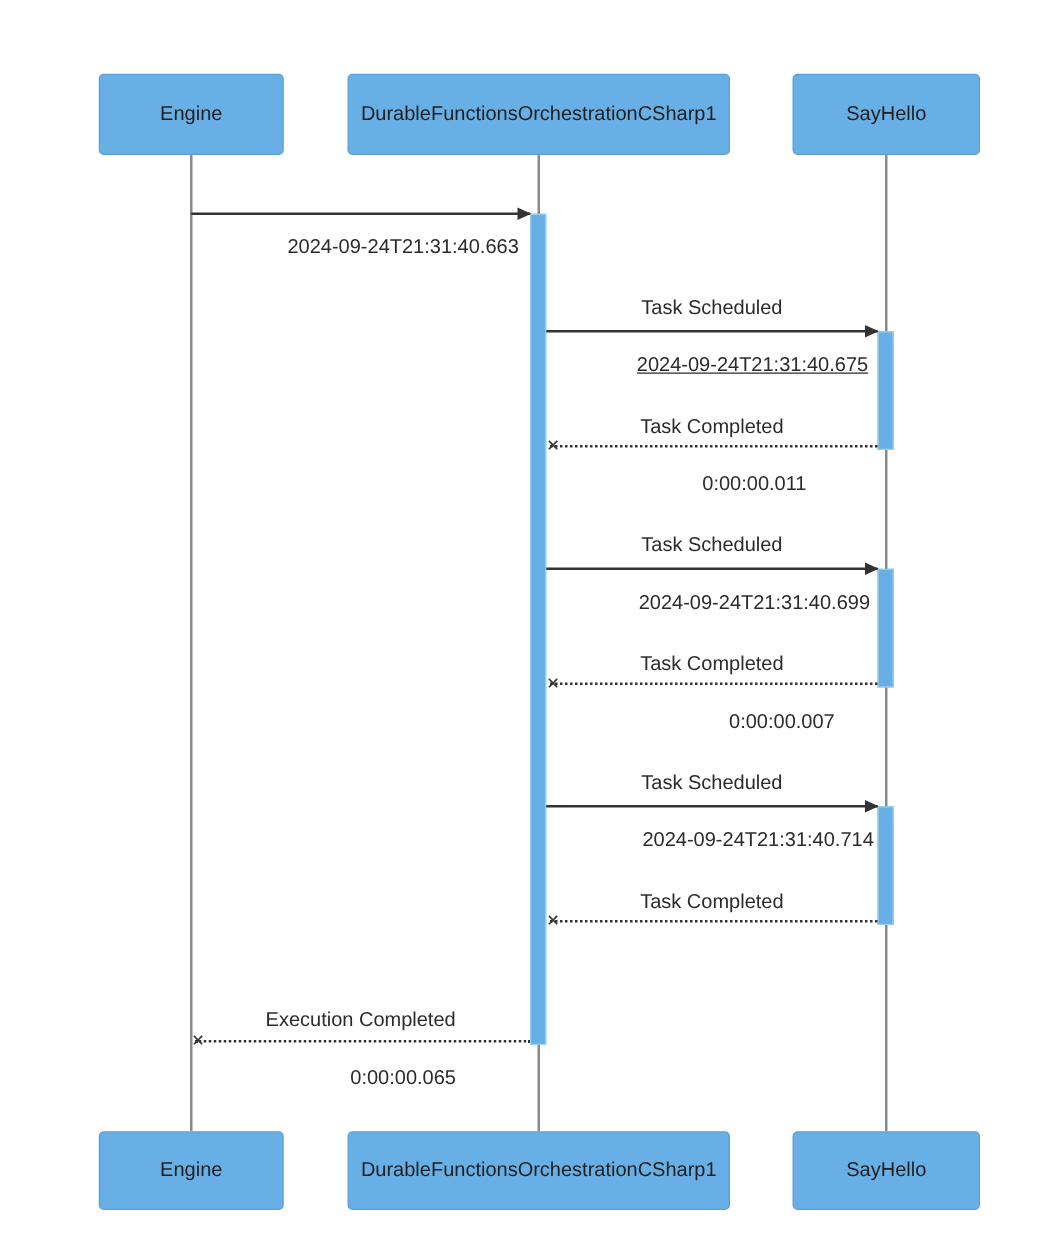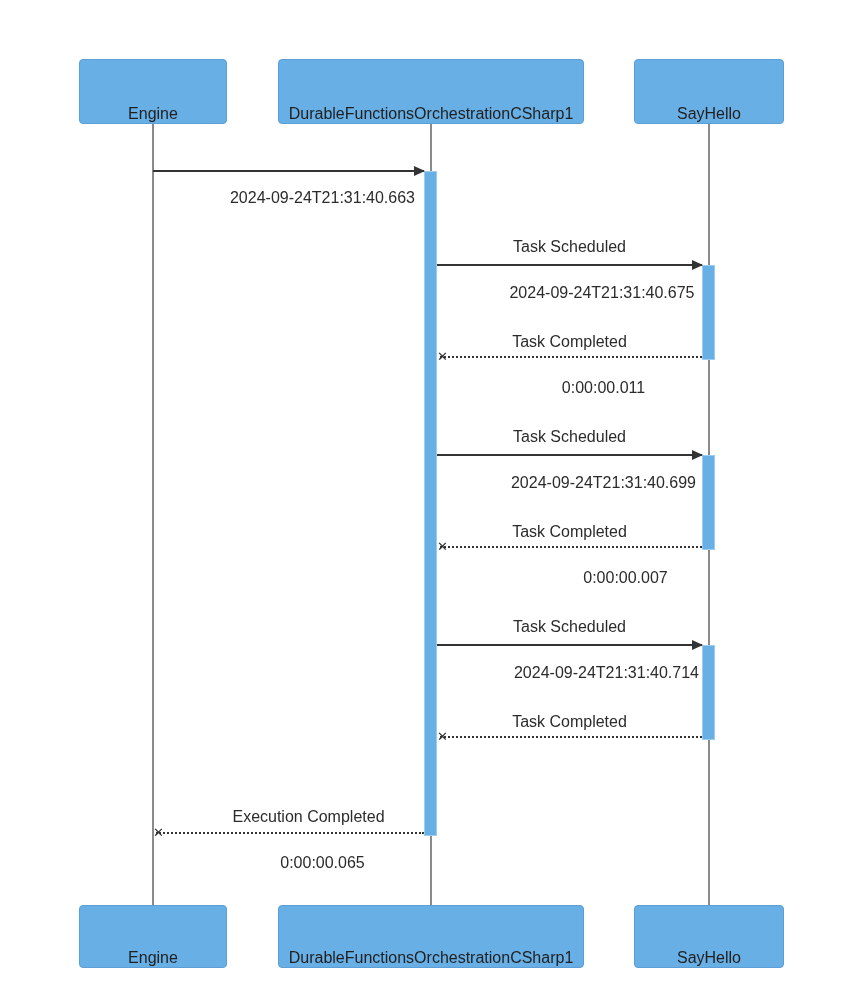--- a/index.html
+++ b/index.html
@@ -15,21 +15,21 @@
   body{font-family:"Liberation Sans","DejaVu Sans",sans-serif;color:var(--text);}
   .stage{position:relative;width:847px;height:1006px;background:#ffffff;overflow:hidden;}
 
   
   .tabs{position:absolute;left:28px;top:12px;display:flex;align-items:center;gap:12px;}
   .tab{font-size:13.5px;color:#1c1c1c;padding:10px 2px;cursor:pointer;white-space:nowrap;}
   .tab-active{position:relative;border:2px solid #000000;border-radius:6px;padding:8px 13px 12px 13px;font-weight:bold;}
   .tab-underline{position:absolute;left:50%;transform:translateX(-50%);bottom:4px;width:30px;height:4px;border-radius:2px;background:var(--accent);}
 
   
-  .actor{position:absolute;background:var(--actor-fill);border:1px solid var(--actor-border);border-radius:4px;display:flex;align-items:flex-end;justify-content:center;font-size:16px;color:#1f1f1f;box-sizing:border-box;}
+  .actor{position:absolute;background:var(--actor-fill);border:1px solid var(--actor-border);border-radius:4px;display:flex;align-items:center;justify-content:center;font-size:16px;color:#1f1f1f;box-sizing:border-box;}
   .lifeline{position:absolute;width:2px;background:var(--lifeline);}
 
   
   .bar{position:absolute;width:13px;background:var(--actor-fill);border:1px solid var(--bar-border);box-sizing:border-box;z-index:2;}
 
   
   .mlabel{position:absolute;text-align:center;font-size:16px;color:var(--text);z-index:4;white-space:nowrap;}
   .mnote{position:absolute;text-align:center;font-size:16px;color:var(--text);z-index:4;white-space:nowrap;padding-left:34px;}
   .arrow{position:absolute;height:0;z-index:3;}
   .arrow.solid{border-top:2px solid var(--line);}
@@ -74,21 +74,21 @@
 
   <div class="arrow solid" style="left:153px;top:170px;width:271px;">
       <span class="head"></span>
     </div>
   <div class="mnote" style="left:153px;top:189px;width:271px;">2024-09-24T21:31:40.663</div>
 
   <div class="mlabel" style="left:437px;top:238px;width:265px;">Task Scheduled</div>
   <div class="arrow solid" style="left:437px;top:264px;width:265px;">
       <span class="head"></span>
     </div>
-  <div class="mnote" style="left:437px;top:284px;width:262px;">2024-09-24T21:31:40.675</div>
+  <div class="mnote" style="left:437px;top:284px;width:262px;text-decoration:underline;">2024-09-24T21:31:40.675</div>
 
   <div class="mlabel" style="left:437px;top:333px;width:265px;">Task Completed</div>
   <div class="arrow dashed" style="left:440px;top:356px;width:262px;">
       <span class="cross">✕</span>
     </div>
   <div class="mnote" style="left:437px;top:379px;width:265px;">0:00:00.011</div>
 
   <div class="mlabel" style="left:437px;top:428px;width:265px;">Task Scheduled</div>
   <div class="arrow solid" style="left:437px;top:454px;width:265px;">
       <span class="head"></span>
@@ -105,19 +105,19 @@
   <div class="arrow solid" style="left:437px;top:644px;width:265px;">
       <span class="head"></span>
     </div>
   <div class="mnote" style="left:440px;top:664px;width:265px;">2024-09-24T21:31:40.714</div>
 
   <div class="mlabel" style="left:437px;top:713px;width:265px;">Task Completed</div>
   <div class="arrow dashed" style="left:440px;top:736px;width:262px;">
       <span class="cross">✕</span>
     </div>
 
-  <div class="mlabel" style="left:153px;top:808px;width:271px;padding-left:20px;">Execution Completed</div>
+  <div class="mlabel" style="left:153px;top:808px;width:271px;">Execution Completed</div>
   <div class="arrow dashed" style="left:156px;top:832px;width:268px;">
       <span class="cross">✕</span>
     </div>
   <div class="mnote" style="left:153px;top:854px;width:271px;">0:00:00.065</div>
 
 </div>
 
 </body></html>

